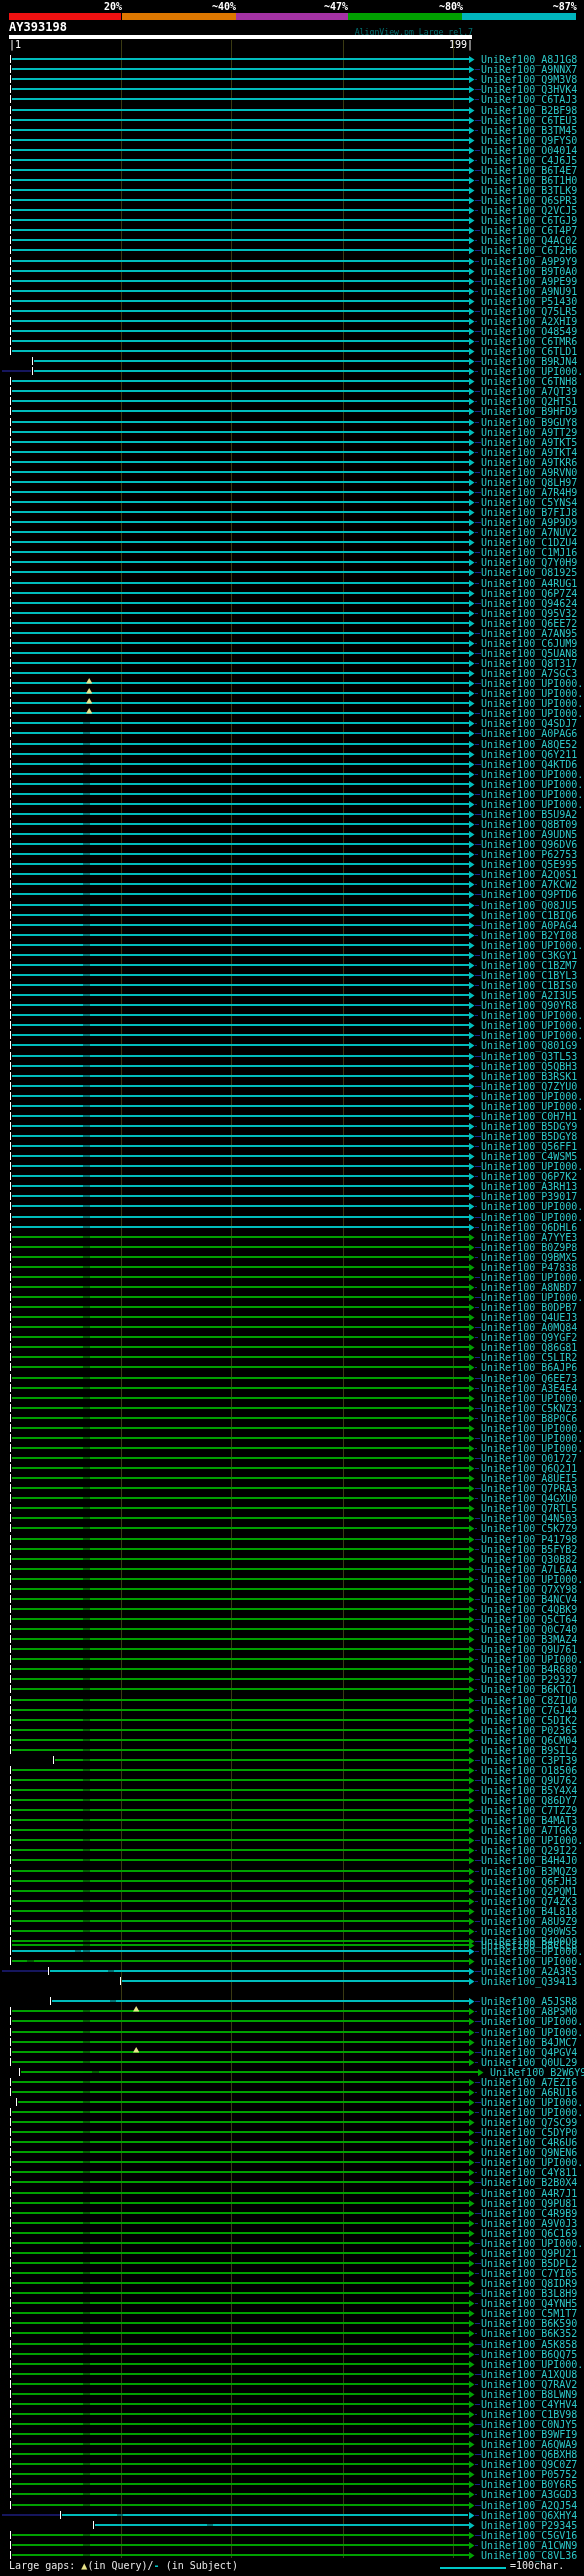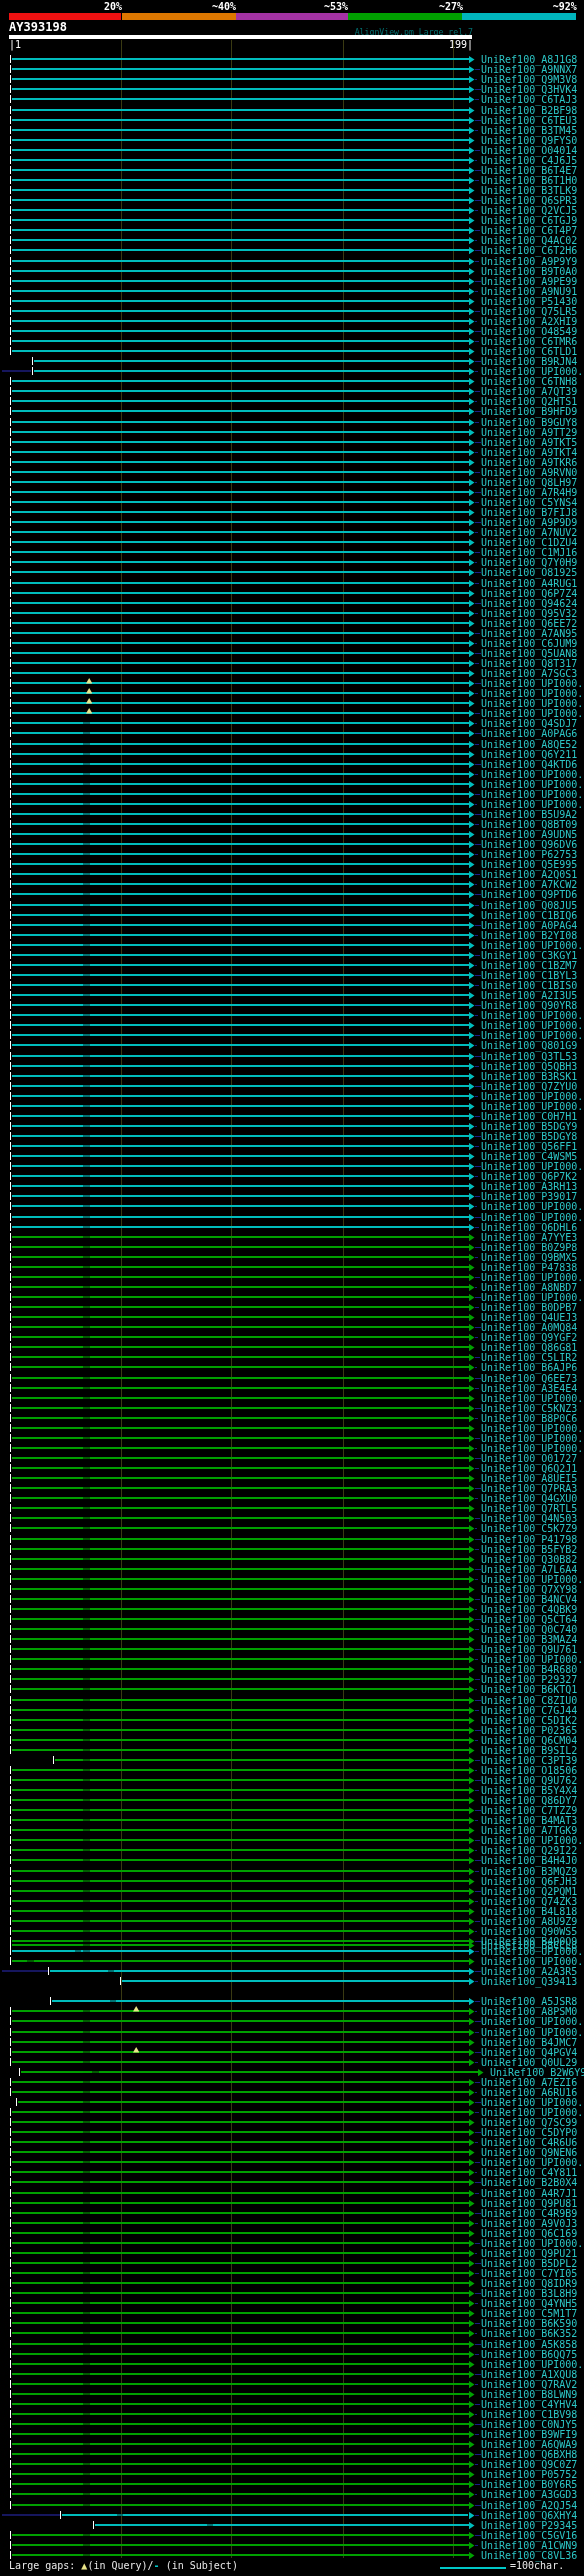--- a/index.html
+++ b/index.html
@@ -34,23 +34,23 @@
   #scaleline{position:absolute;left:440px;top:2567px;width:66px;height:1.8px;background:#00c8c8;}
   #scalechar{position:absolute;left:510px;top:2560px;font-size:10px;color:#e8e8e8;}
 </style>
 </head>
 <body>
 
 <div id="app">
   <div id="scale-labels">
       <div class="pct" style="right: 463px;">20%</div>
       <div class="pct" style="right: 349px;">~40%</div>
-      <div class="pct" style="right: 237px;">~53%</div>
-      <div class="pct" style="right: 122px;">~27%</div>
-      <div class="pct" style="right: 8.2px;">~92%</div>
+      <div class="pct" style="right: 237px;">~47%</div>
+      <div class="pct" style="right: 122px;">~80%</div>
+      <div class="pct" style="right: 8.2px;">~87%</div>
     </div>
   <div id="scalebar">
       <div class="scaleseg" style="left: 9.1px; width: 112px; background: rgb(238, 17, 17);"></div>
       <div class="scaleseg" style="left: 122px; width: 114px; background: rgb(221, 119, 0);"></div>
       <div class="scaleseg" style="left: 236px; width: 112px; background: rgb(163, 50, 163);"></div>
       <div class="scaleseg" style="left: 348px; width: 114px; background: rgb(0, 160, 0);"></div>
       <div class="scaleseg" style="left: 462px; width: 114px; background: rgb(0, 181, 189);"></div>
     </div>
   <div id="queryname">AY393198</div>
   <div id="watermark">AlignView.pm Large rel.7</div>

